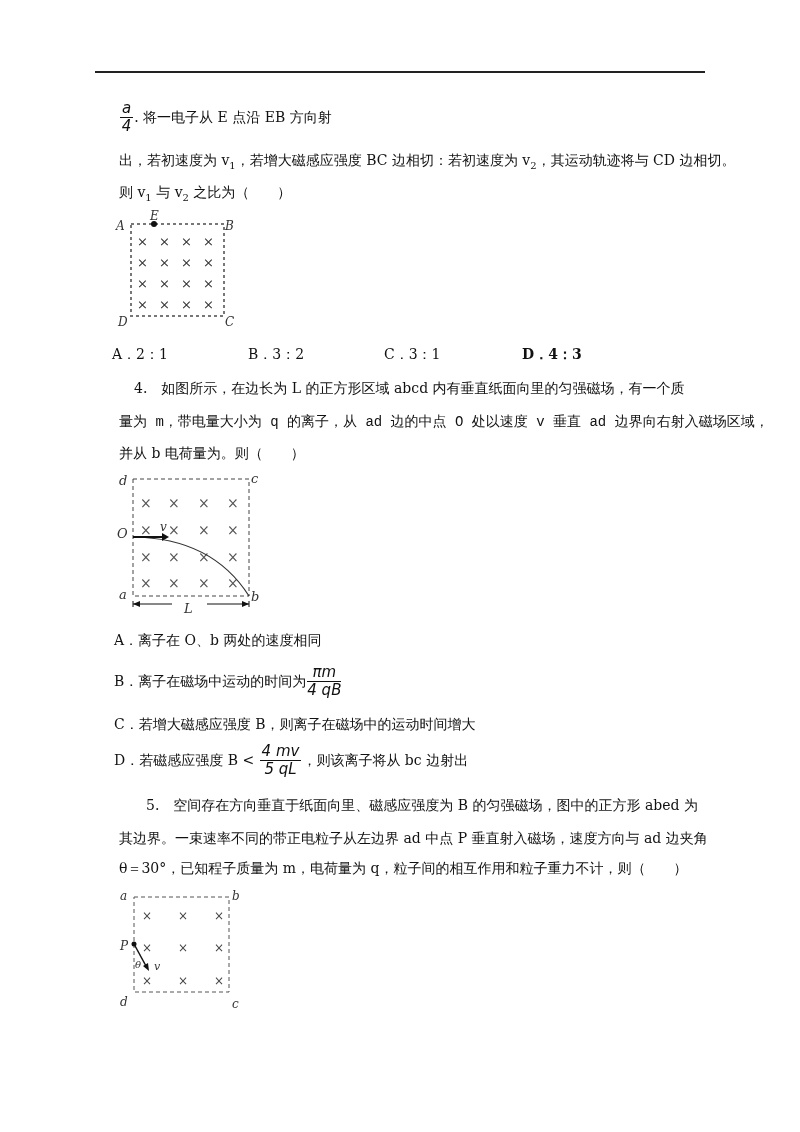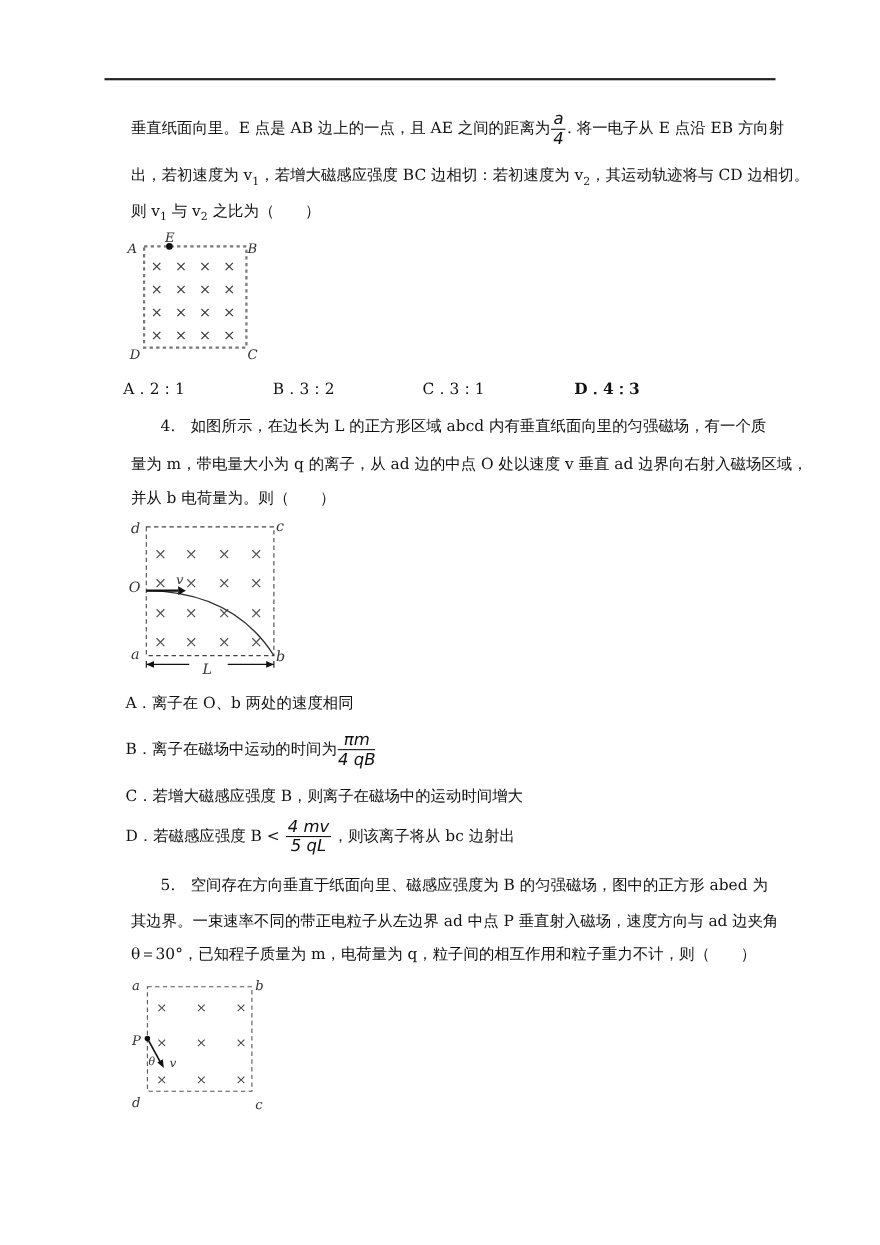--- a/index.html
+++ b/index.html
@@ -13,21 +13,21 @@
   .opt { position: absolute; font-size: 14px; line-height: 20px; }
   sub { font-size: 10px; }
   svg text { font-family: "DejaVu Serif", serif; font-style: italic; }
 </style>
 </head>
 <body>
 
 <div class="rule"></div>
 
 <div class="line" style="top:100px;">
-  <span>垂直纸面向里。E 点是 AB 边上的一点，且 AE 之间的距离为</span><span class="frac"><span class="num">a</span><span class="den">4</span></span><span>. 将一电子从 E 点沿 EB 方向射</span>
+  <span class="frac"><span class="num">a</span><span class="den">4</span></span><span>. 将一电子从 E 点沿 EB 方向射</span>
 </div>
 <div class="line" style="top:150px;">
   <span>出，若初速度为 v</span><sub>1</sub><span>，若增大磁感应强度 BC 边相切：若初速度为 v</span><sub>2</sub><span>，其运动轨迹将与 CD 边相切。</span>
 </div>
 <div class="line" style="top:182px;">
   <span>则 v</span><sub>1</sub><span> 与 v</span><sub>2</sub><span> 之比为（　　）</span>
 </div>
 
 <svg style="position:absolute;left:112px;top:208px;" width="130" height="122">
   <rect x="19" y="16" width="93" height="92" fill="none" stroke="#777" stroke-width="2" stroke-dasharray="3,3"></rect>
@@ -55,22 +55,22 @@
       <text x="69" y="101">×</text>
       <text x="91" y="101">×</text>
   </g>
 </svg>
 
 <div class="opt" style="left:112px;top:344px;">A．2：1</div>
 <div class="opt" style="left:248px;top:344px;">B．3：2</div>
 <div class="opt" style="left:384px;top:344px;">C．3：1</div>
 <div class="opt" style="left:522px;top:344px;font-weight:bold;">D．4：3</div>
 
-<div class="line" style="top:378px;left:146px;">4.　如图所示，在边长为 L 的正方形区域 abcd 内有垂直纸面向里的匀强磁场，有一个质</div>
-<div class="line" style="top:412px;">量为 m，带电量大小为 q 的离子，从 ad 边的中点 O 处以速度 v 垂直 ad 边界向右射入磁场区域，</div>
+<div class="line" style="top:378px;left:134px;">4.　如图所示，在边长为 L 的正方形区域 abcd 内有垂直纸面向里的匀强磁场，有一个质</div>
+<div class="line" style="top:412px;font-family:Liberation Mono, monospace;">量为 m，带电量大小为 q 的离子，从 ad 边的中点 O 处以速度 v 垂直 ad 边界向右射入磁场区域，</div>
 <div class="line" style="top:443px;">并从 b 电荷量为。则（　　）</div>
 
 <svg style="position:absolute;left:112px;top:468px;" width="160" height="150">
   <rect x="21" y="11" width="116" height="117" fill="none" stroke="#444" stroke-width="1" stroke-dasharray="4,3"></rect>
   <text x="7" y="17" font-size="13" fill="#333">d</text>
   <text x="139" y="15" font-size="13" fill="#333">c</text>
   <text x="5" y="70" font-size="13" fill="#333">O</text>
   <text x="7" y="131" font-size="13" fill="#333">a</text>
   <text x="139" y="133" font-size="13" fill="#333">b</text>
   <text x="48" y="63" font-size="12" fill="#333">v</text>

